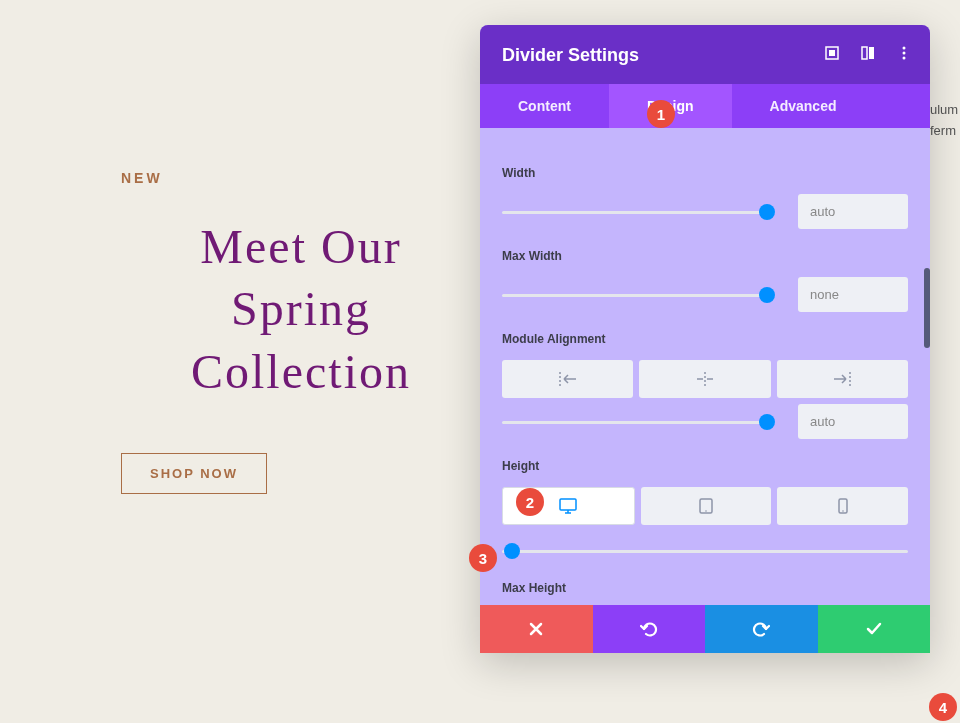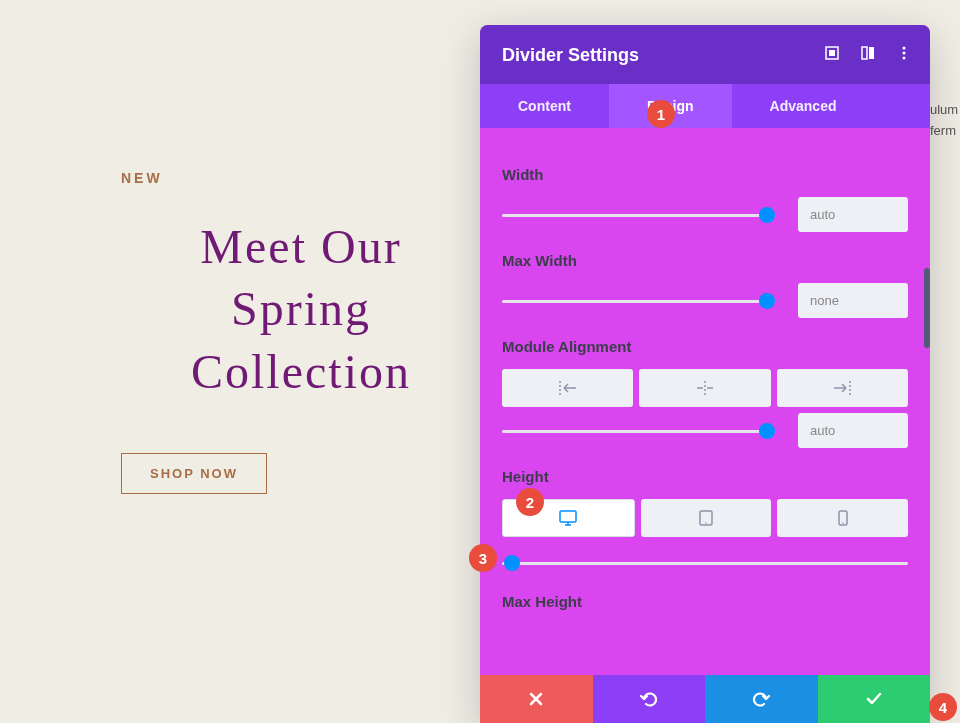--- a/index.html
+++ b/index.html
@@ -66,22 +66,22 @@
       font-size: 13px;
       color: #555;
       line-height: 1.6;
     }
     
     .panel {
       position: absolute;
       left: 480px;
       top: 25px;
       width: 450px;
-      height: 698px;
-      background: #d946ef;
+      height: 628px;
+      background: #c4b5fd;
       border-radius: 8px 8px 0 0;
       box-shadow: 0 10px 40px rgba(0,0,0,0.2);
       display: flex;
       flex-direction: column;
       overflow: hidden;
     }
     .panel-header {
       background: #6a2fc7;
       padding: 20px 22px 12px;
       color: #fff;
@@ -141,21 +141,21 @@
     .scrollbar-vis {
       position: absolute;
       right: 0;
       top: 140px;
       width: 6px;
       height: 80px;
       background: #555a7a;
       border-radius: 3px;
     }
     .field-label {
-      font-size: 15px;
+      font-size: 12px;
       font-weight: 600;
       color: #3c3d4a;
       margin-bottom: 14px;
       margin-top: 20px;
     }
     .field-label:first-child { margin-top: 0; }
     .slider-row {
       display: flex;
       align-items: center;
       gap: 23px;

